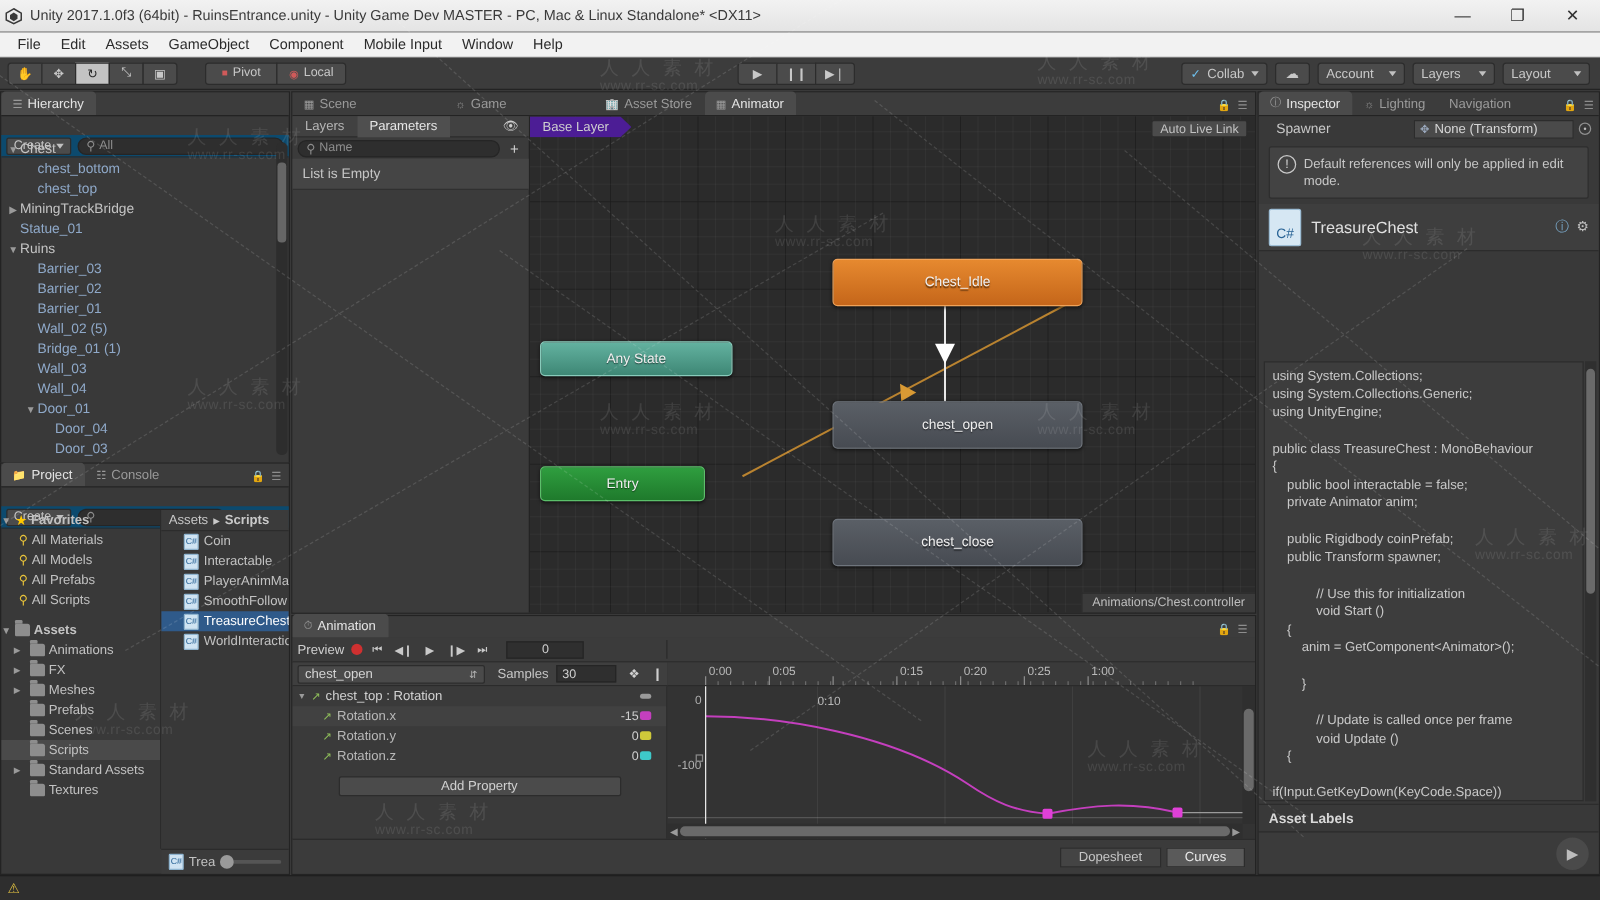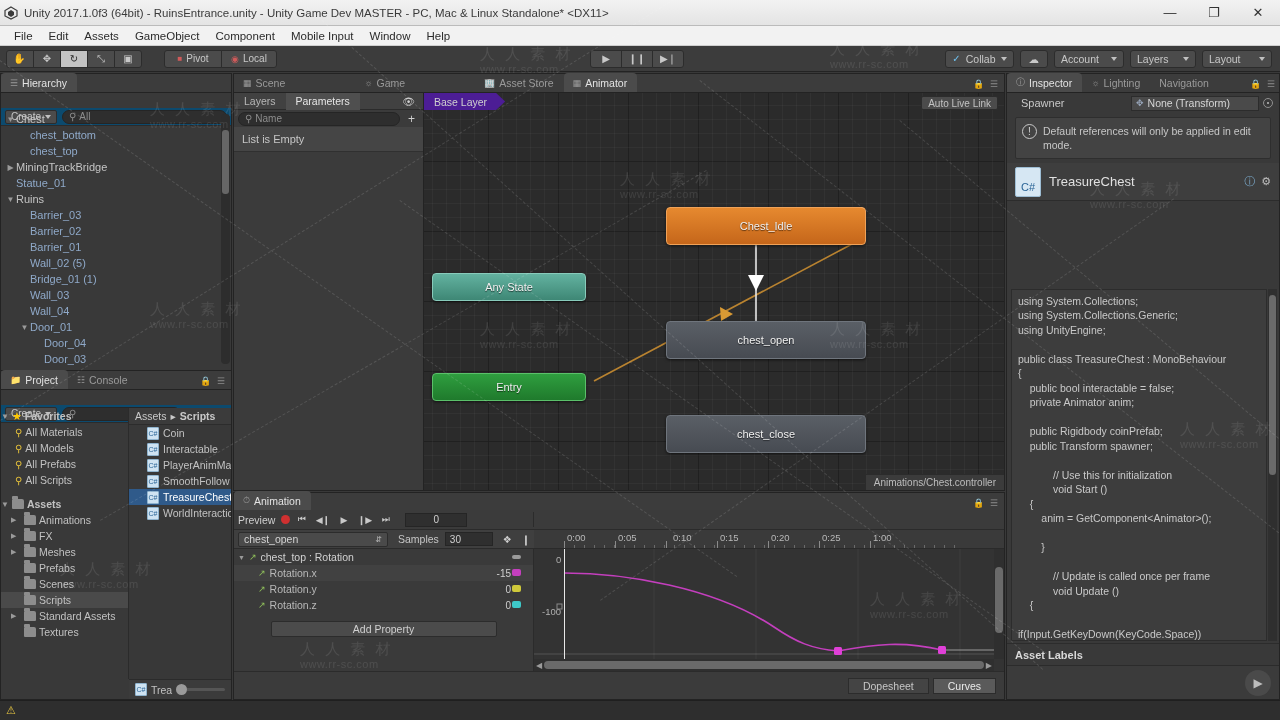--- a/index.html
+++ b/index.html
@@ -634,21 +634,21 @@
         <div class="baselayer">Base Layer</div>
         <div class="alivelink">Auto Live Link</div>
 
         <div id="animator-nodes">
             <div class="node orange" style="left: 242px; top: 114px; width: 200px; height: 38px;">
               <span>Chest_Idle</span>
             </div>
             <div class="node teal" style="left: 8px; top: 180px; width: 154px; height: 28px;">
               <span>Any State</span>
             </div>
-            <div class="node green" style="left: 8px; top: 280px; width: 154px; height: 28px;">
+            <div class="node green" style="left: 8px; top: 280px; width: 132px; height: 28px;">
               <span>Entry</span>
             </div>
             <div class="node grey" style="left: 242px; top: 228px; width: 200px; height: 38px;">
               <span>chest_open</span>
             </div>
             <div class="node grey" style="left: 242px; top: 322px; width: 200px; height: 38px;">
               <span>chest_close</span>
             </div>
           </div>
 
@@ -726,21 +726,21 @@
         </div>
       <div class="addprop">Add Property</div>
     </div>
 
     <div class="curvepane">
       <div class="ruler" id="anim-ruler">
           <span class="rtick" style="left: 33px;">0:00</span>
           <span class="rmark" style="left: 30px;"></span>
           <span class="rtick" style="left: 84px;">0:05</span>
           <span class="rmark" style="left: 81px;"></span>
-          <span class="rtick" style="left: 139px;">0:10</span>
+          <span class="rtick" style="left: 120px; margin-top: 24px;">0:10</span>
           <span class="rmark" style="left: 132px;"></span>
           <span class="rtick" style="left: 186px;">0:15</span>
           <span class="rmark" style="left: 183px;"></span>
           <span class="rtick" style="left: 237px;">0:20</span>
           <span class="rmark" style="left: 234px;"></span>
           <span class="rtick" style="left: 288px;">0:25</span>
           <span class="rmark" style="left: 285px;"></span>
           <span class="rtick" style="left: 339px;">1:00</span>
           <span class="rmark" style="left: 336px;"></span>
           <span class="rmark minor" style="left: 40px;"></span>

